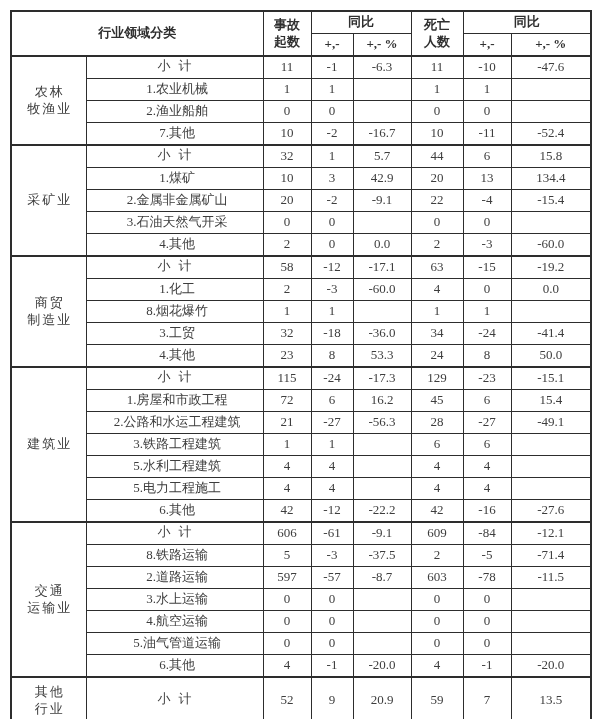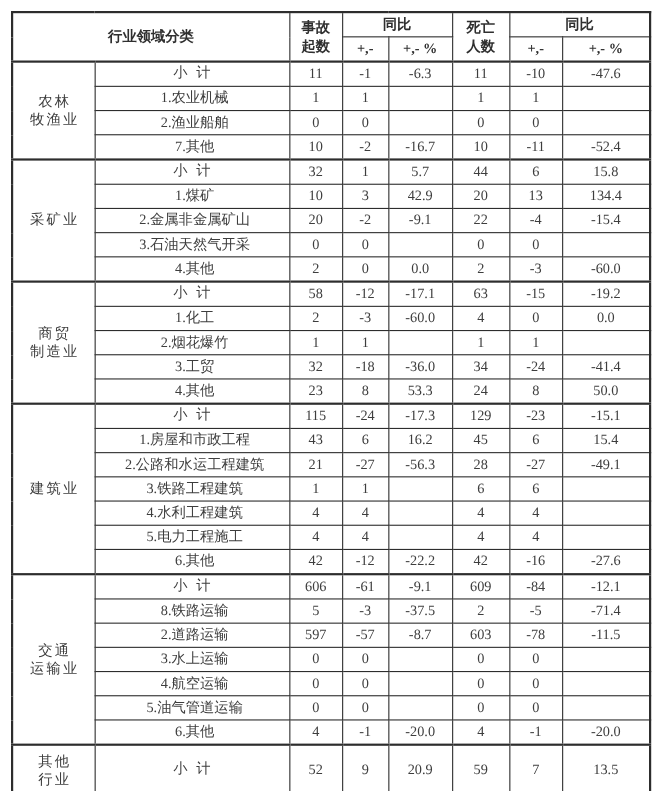--- a/index.html
+++ b/index.html
@@ -166,21 +166,21 @@
         <tr>
           <td class="item">1.化工</td>
           <td class="num">2</td>
           <td class="num">-3</td>
           <td class="num">-60.0</td>
           <td class="num">4</td>
           <td class="num">0</td>
           <td class="num">0.0</td>
         </tr>
         <tr>
-          <td class="item">2.烟花爆竹</td>
+          <td class="item">8.烟花爆竹</td>
           <td class="num">1</td>
           <td class="num">1</td>
           <td class="num"></td>
           <td class="num">1</td>
           <td class="num">1</td>
           <td class="num"></td>
         </tr>
         <tr>
           <td class="item">3.工贸</td>
           <td class="num">32</td>
@@ -204,21 +204,21 @@
           <td class="item subtotal">小计</td>
           <td class="num">115</td>
           <td class="num">-24</td>
           <td class="num">-17.3</td>
           <td class="num">129</td>
           <td class="num">-23</td>
           <td class="num">-15.1</td>
         </tr>
         <tr>
           <td class="item">1.房屋和市政工程</td>
-          <td class="num">43</td>
+          <td class="num">72</td>
           <td class="num">6</td>
           <td class="num">16.2</td>
           <td class="num">45</td>
           <td class="num">6</td>
           <td class="num">15.4</td>
         </tr>
         <tr>
           <td class="item">2.公路和水运工程建筑</td>
           <td class="num">21</td>
           <td class="num">-27</td>
@@ -230,21 +230,21 @@
         <tr>
           <td class="item">3.铁路工程建筑</td>
           <td class="num">1</td>
           <td class="num">1</td>
           <td class="num"></td>
           <td class="num">6</td>
           <td class="num">6</td>
           <td class="num"></td>
         </tr>
         <tr>
-          <td class="item">4.水利工程建筑</td>
+          <td class="item">5.水利工程建筑</td>
           <td class="num">4</td>
           <td class="num">4</td>
           <td class="num"></td>
           <td class="num">4</td>
           <td class="num">4</td>
           <td class="num"></td>
         </tr>
         <tr>
           <td class="item">5.电力工程施工</td>
           <td class="num">4</td>

